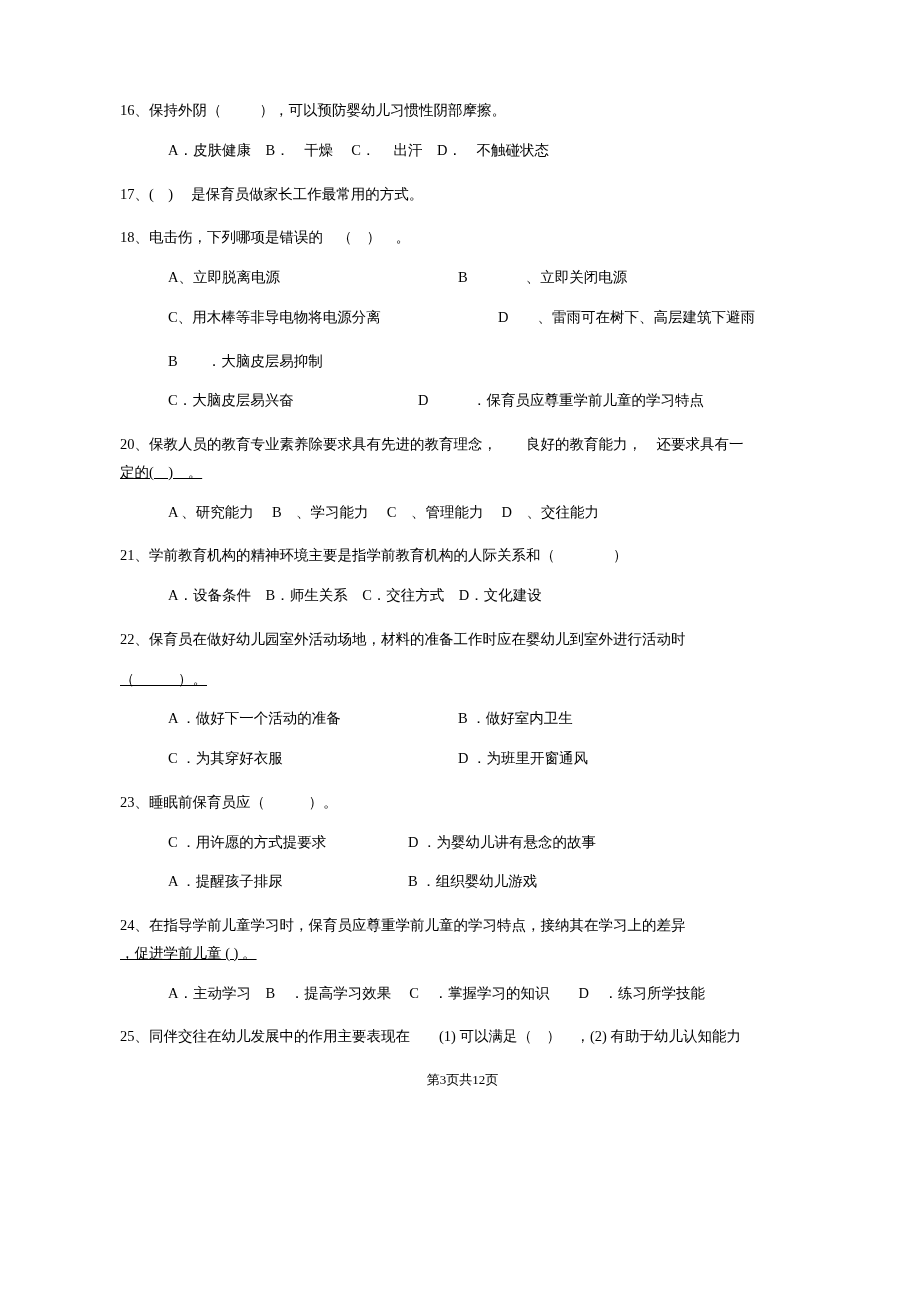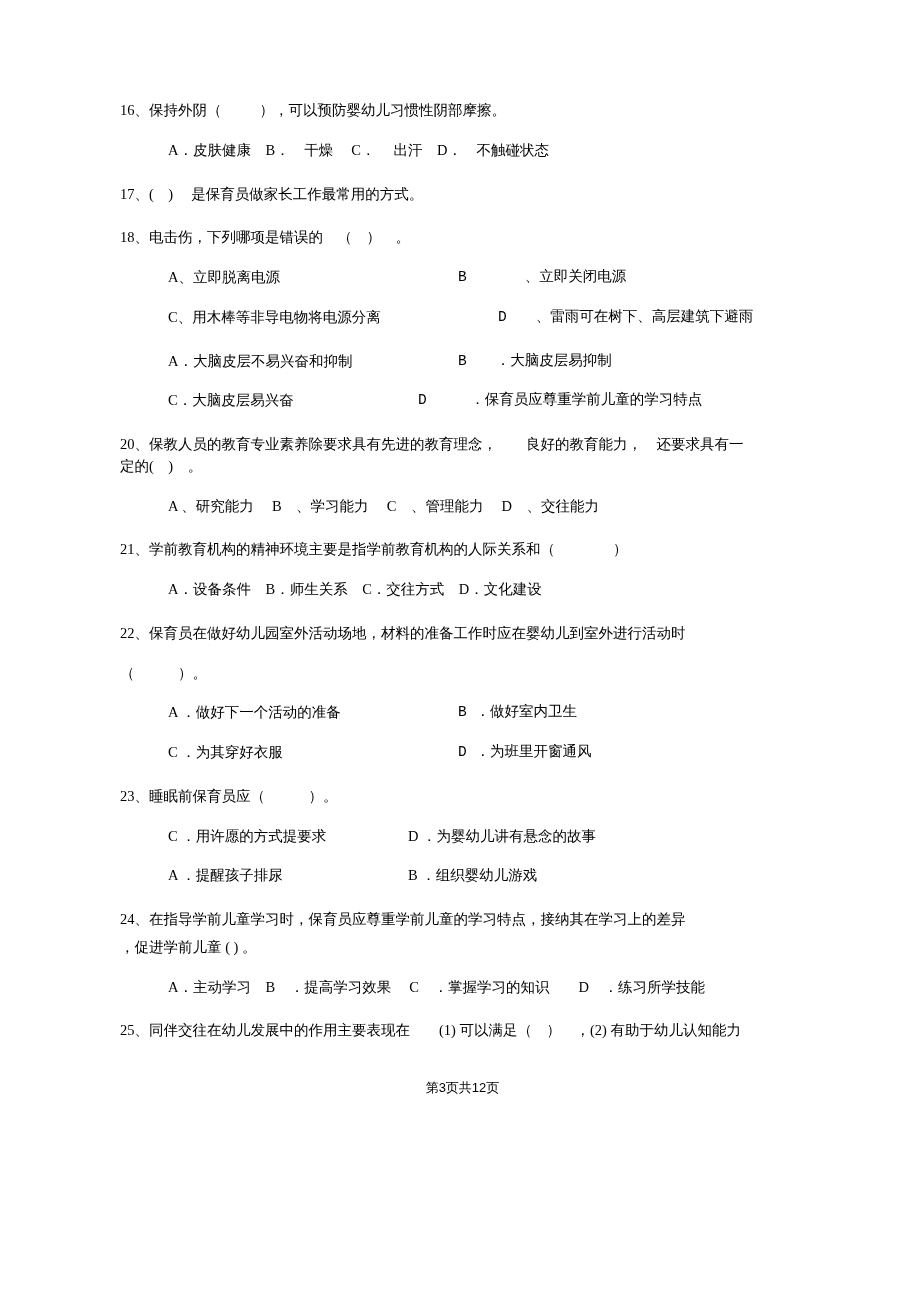--- a/index.html
+++ b/index.html
@@ -7,28 +7,28 @@
       background: #fff;
       font-family: "SimSun", "宋体", serif;
       font-size: 14.5px;
       color: #000;
       width: 920px;
       padding: 100px 115px 40px 120px;
       line-height: 1.5;
     }
     .question-block { margin-bottom: 22px; }
     .stem { margin-bottom: 18px; }
-    .stem-cont { margin-bottom: 18px; }
+    .stem-cont { margin-bottom: 18px; text-decoration: underline; }
     .options-line { padding-left: 48px; margin-bottom: 18px; }
     .options-line:last-child { margin-bottom: 0; }
     .wide { display: inline-block; }
-    .footer { text-align: center; font-size: 13px; margin-top: 36px; font-family: Liberation Sans, sans-serif; }
+    .footer { text-align: center; font-size: 13px; margin-top: 22px; font-family: Liberation Serif, serif; }
     .col2 { display: flex; margin-top: 8px; }
     .col2 > .left { flex: 0 0 290px; }
-    .col2 > .right { flex: 1; font-family: Liberation Mono, monospace; }
+    .col2 > .right { flex: 1; }
     .col2b { display: flex; }
     .col2b > .left { flex: 0 0 240px; }
     .col2b > .right { flex: 1; }
   </style>
 </head>
 <body>
 
 <div class="question-block">
   <div class="stem">
     <span>16、保持外阴（</span><span class="wide" style="width:38px;"></span><span>），可以预防婴幼儿习惯性阴部摩擦。</span>
@@ -53,31 +53,30 @@
     <span class="right">B    、立即关闭电源</span>
   </div>
   <div class="options-line col2">
     <span class="left" style="flex-basis:330px;">C、用木棒等非导电物将电源分离</span>
     <span class="right">D  、雷雨可在树下、高层建筑下避雨</span>
   </div>
 </div>
 
 <div class="question-block">
   <div class="options-line col2">
-    <span class="left">A．大脑皮层不易兴奋和抑制</span>
     <span class="right">B  ．大脑皮层易抑制</span>
   </div>
   <div class="options-line col2">
     <span class="left" style="flex-basis:250px;">C．大脑皮层易兴奋</span>
     <span class="right">D   ．保育员应尊重学前儿童的学习特点</span>
   </div>
 </div>
 
 <div class="question-block">
-  <div class="stem" style="margin-bottom:0;">
+  <div class="stem" style="margin-bottom:6px;">
     <span>20、保教人员的教育专业素养除要求具有先进的教育理念，  良好的教育能力， 还要求具有一</span>
   </div>
   <div class="stem-cont">
     <span>定的( ) 。</span>
   </div>
   <div class="options-line">
     <span>A 、研究能力  B 、学习能力  C 、管理能力  D 、交往能力</span>
   </div>
 </div>
 

